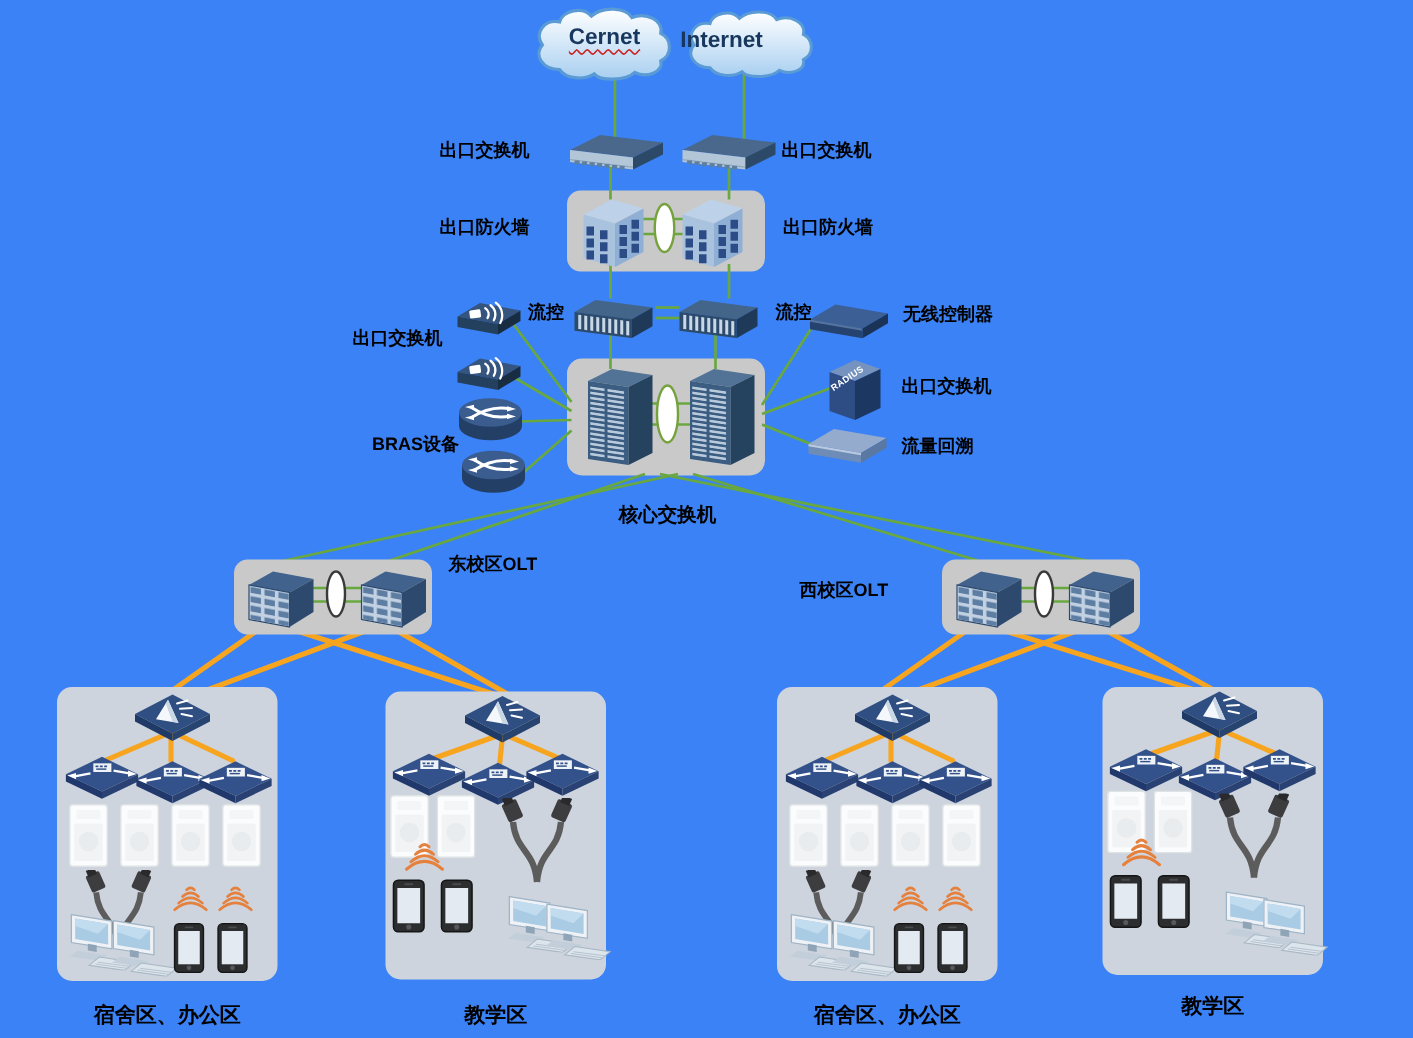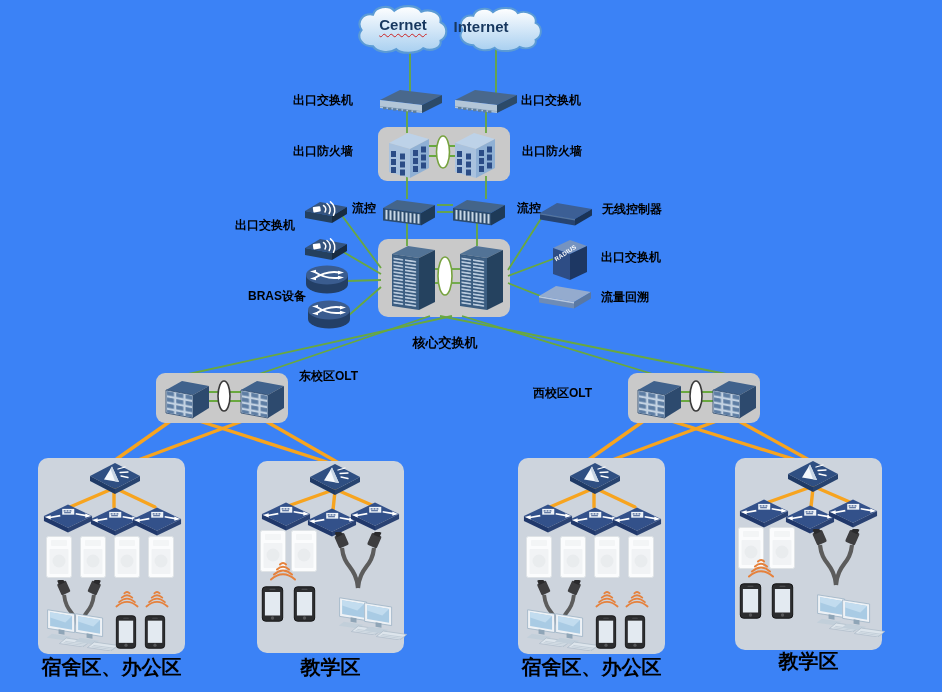--- a/index.html
+++ b/index.html
@@ -10,21 +10,21 @@
   .lo{stroke:var(--link-orange,#f7a41f);stroke-width:3.4;fill:none;stroke-linecap:round;}
   .gbox{fill:var(--group-box,#c9c9c9);}
   .panel{fill:var(--panel-bg,#cdd4dd);}
   .ring{fill:#fff;stroke:#76a23e;stroke-width:1.6;}
   .ringd{fill:#fff;stroke:#3a3a3a;stroke-width:1.6;}
   .lbl{position:absolute;font-weight:bold;color:#000;font-size:12px;line-height:1.15;white-space:nowrap;z-index:5;}
   .r{text-align:right;}
   .c{text-align:center;}
   .cloud-txt{font-size:15px;color:var(--cloud-text,#17375e);}
   .wavy{text-decoration:underline wavy #cc2222;text-decoration-thickness:1px;text-underline-offset:3px;}
-  .big{font-size:20px;}
+  .big{font-size:14px;margin-top:12px;}
   .core-lbl{font-size:13px;}
   .radius-txt{position:absolute;left:553px;top:250px;font-size:6px;font-weight:bold;color:#fff;
               transform:rotate(-34deg);letter-spacing:.3px;z-index:5;}
 </style>
 </head>
 <body>
 
 <div class="stage">
 
 <svg class="layer" width="942" height="692" viewBox="0 0 942 692">

